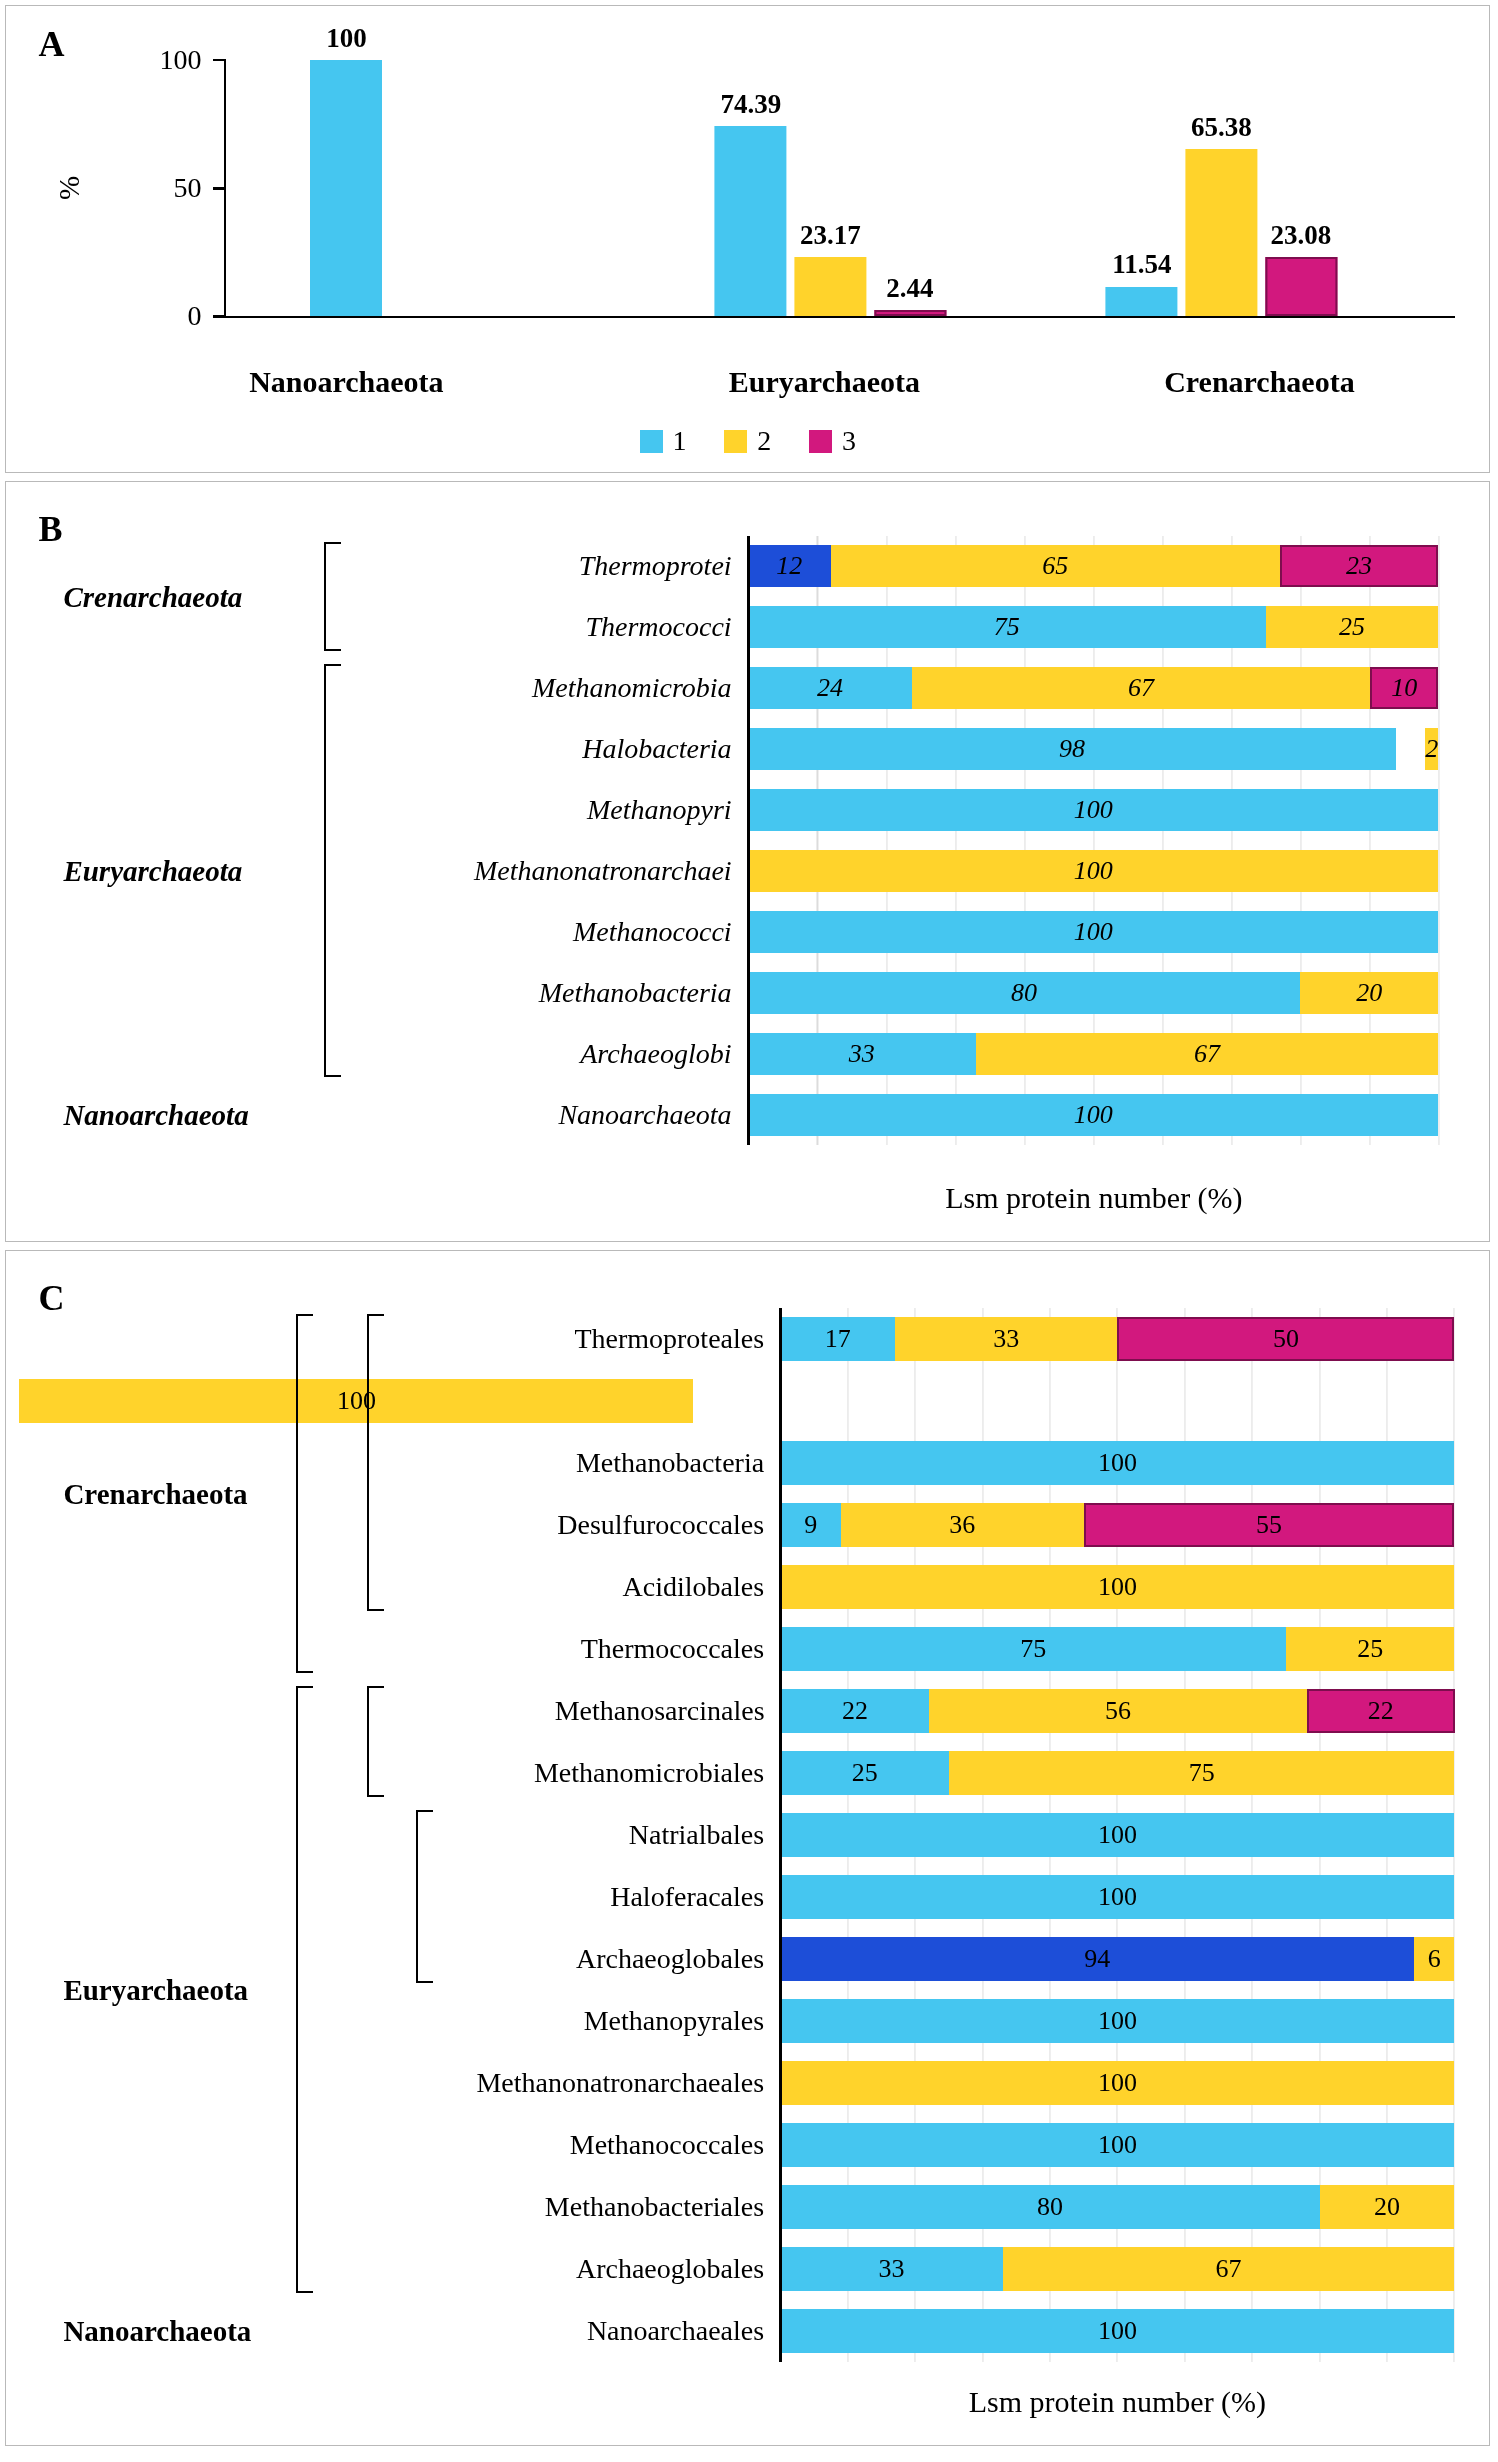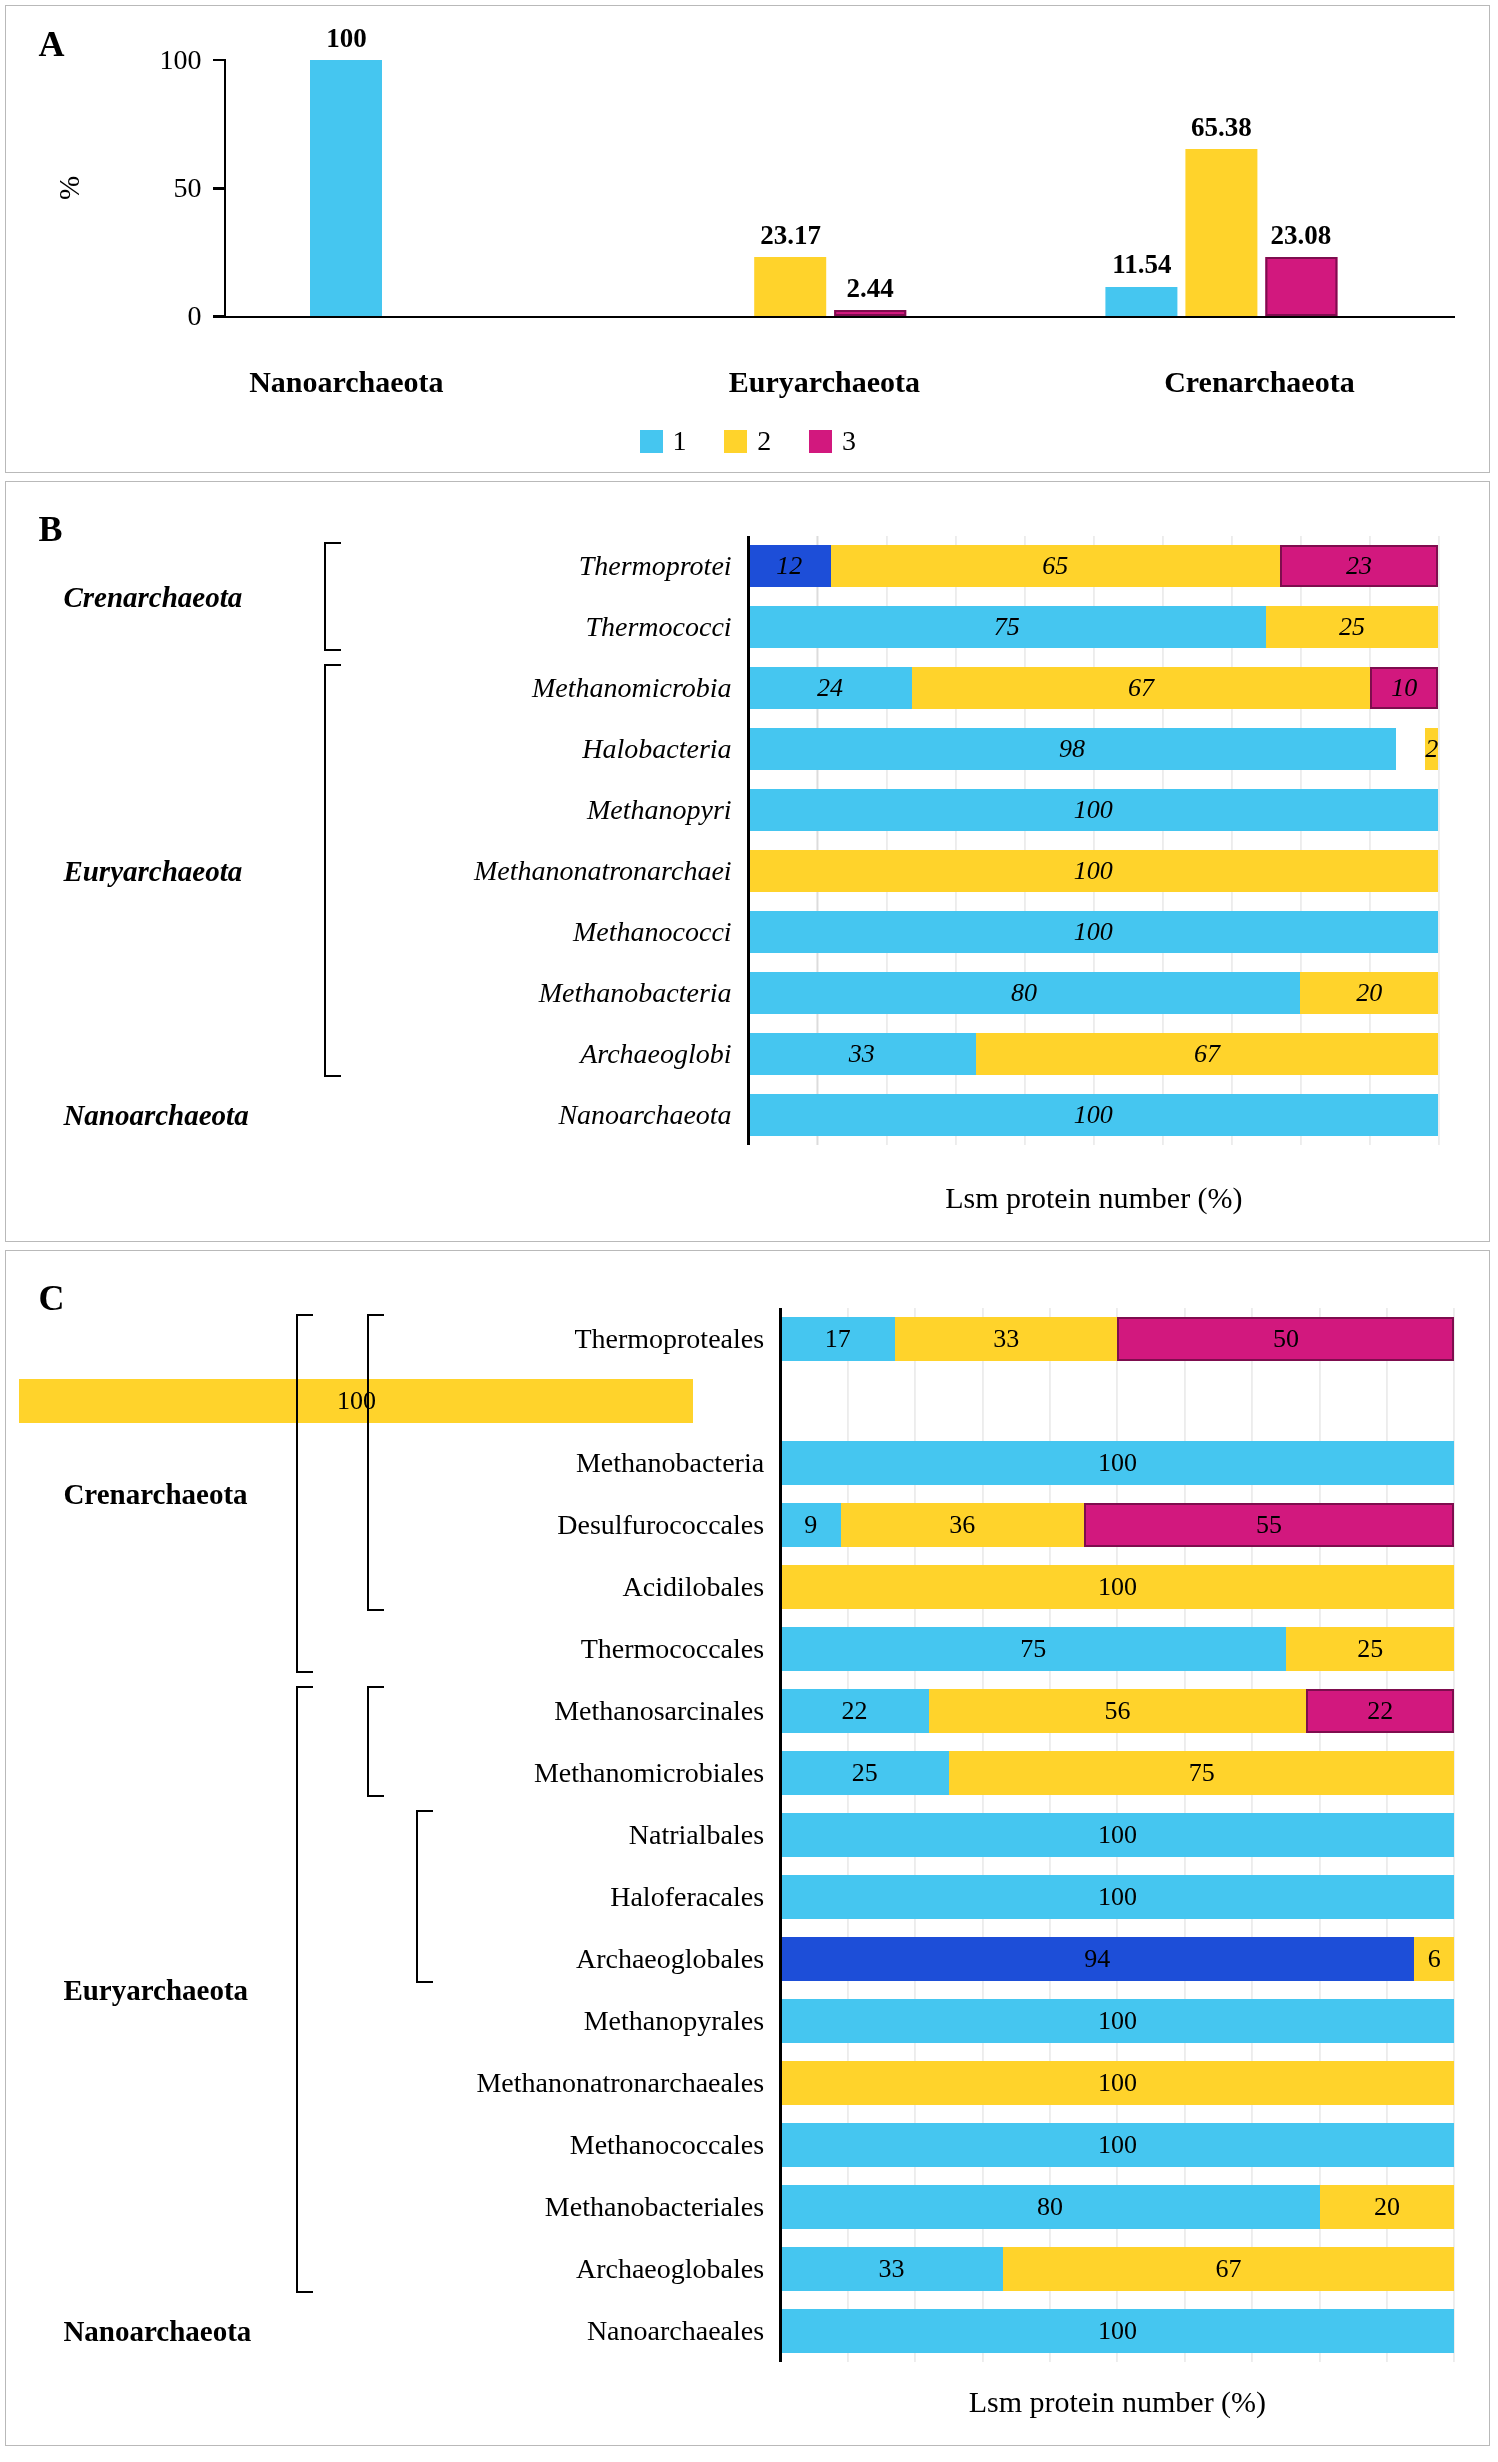--- a/index.html
+++ b/index.html
@@ -68,20 +68,24 @@
         <div class="a-ticklabel" style="top: 0px;">100</div>
         <div class="a-group" style="left: 120px;">
           <div class="a-barwrap">
             <div class="a-barvalue">100</div>
             <div class="a-bar" style="height: 256px; background: rgb(69, 198, 240);"></div>
           </div>
         </div>
         <div class="a-cat" style="left: 120px;">Nanoarchaeota</div>
         <div class="a-group" style="left: 604px;">
           <div class="a-barwrap">
+            <div class="a-barvalue">74.39</div>
+            <div class="a-bar" style="height: 190px; background: rgb(69, 198, 240);"></div>
+          </div>
+          <div class="a-barwrap">
             <div class="a-barvalue">23.17</div>
             <div class="a-bar" style="height: 59px; background: rgb(255, 211, 43);"></div>
           </div>
           <div class="a-barwrap">
             <div class="a-barvalue">2.44</div>
             <div class="a-bar" style="height: 6.2px; background: rgb(210, 24, 126); border: 2.2px solid rgb(126, 13, 78);"></div>
           </div>
         </div>
         <div class="a-cat" style="left: 598px;">Euryarchaeota</div>
         <div class="a-group" style="left: 995px;">
@@ -315,21 +319,21 @@
           <div class="srow-label" style="width: 761px;">Thermococcales</div>
           <div class="strack" style="width: 674px; height: 44px;">
             <div class="sseg" style="width: 75%; background: rgb(69, 198, 240);">
               <div class="sseg-num">75</div>
             </div>
             <div class="sseg" style="width: 25%; background: rgb(255, 211, 43);">
               <div class="sseg-num">25</div>
             </div>
           </div>
         </div>
-        <div class="srow" style="height: 62px;">
+        <div class="srow" style="height: 62px; justify-content: center;">
           <div class="srow-label" style="width: 761px;">Methanosarcinales</div>
           <div class="strack" style="width: 674px; height: 44px;">
             <div class="sseg" style="width: 22%; background: rgb(69, 198, 240);">
               <div class="sseg-num">22</div>
             </div>
             <div class="sseg" style="width: 56%; background: rgb(255, 211, 43);">
               <div class="sseg-num">56</div>
             </div>
             <div class="sseg" style="width: 22%; background: rgb(210, 24, 126); border: 2.2px solid rgb(126, 13, 78);">
               <div class="sseg-num">22</div>

